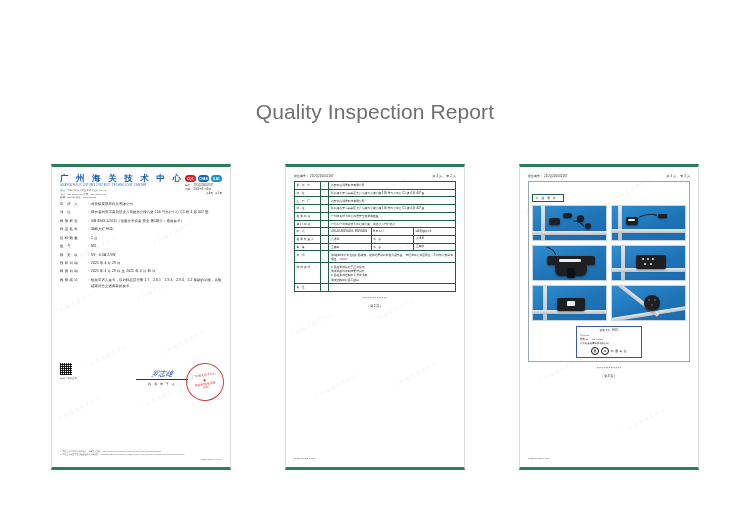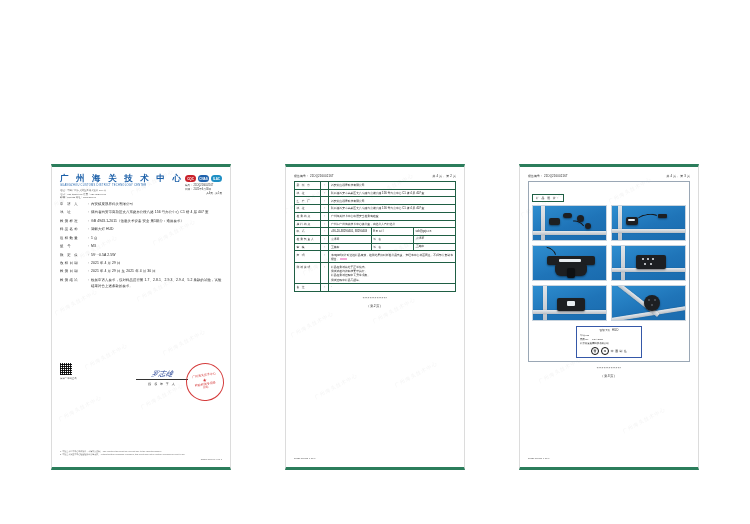--- a/index.html
+++ b/index.html
@@ -145,20 +145,21 @@
   .mk{width:6px;height:6px;border-radius:50%;border:.6px solid #111;
       display:flex;align-items:center;justify-content:center;font-size:3px;color:#111;}
   .lb-made{font-size:2.8px;color:#111;letter-spacing:.4px;}
   .d3-foot{position:absolute;left:8px;bottom:8px;font-size:2px;color:#555;}
 </style>
 </head>
 <body>
 
 <div class="page">
 
+  <div class="sub-title">Quality Inspection Report</div>
 
   <div class="certs">
 
     <div class="cert">
       <div class="wm">
         <span style="left:4px;top:26px">广州海关技术中心</span>
         <span style="left:86px;top:12px">广州海关技术中心</span>
         <span style="left:30px;top:78px">广州海关技术中心</span>
         <span style="left:108px;top:62px">广州海关技术中心</span>
         <span style="left:10px;top:132px">广州海关技术中心</span>

